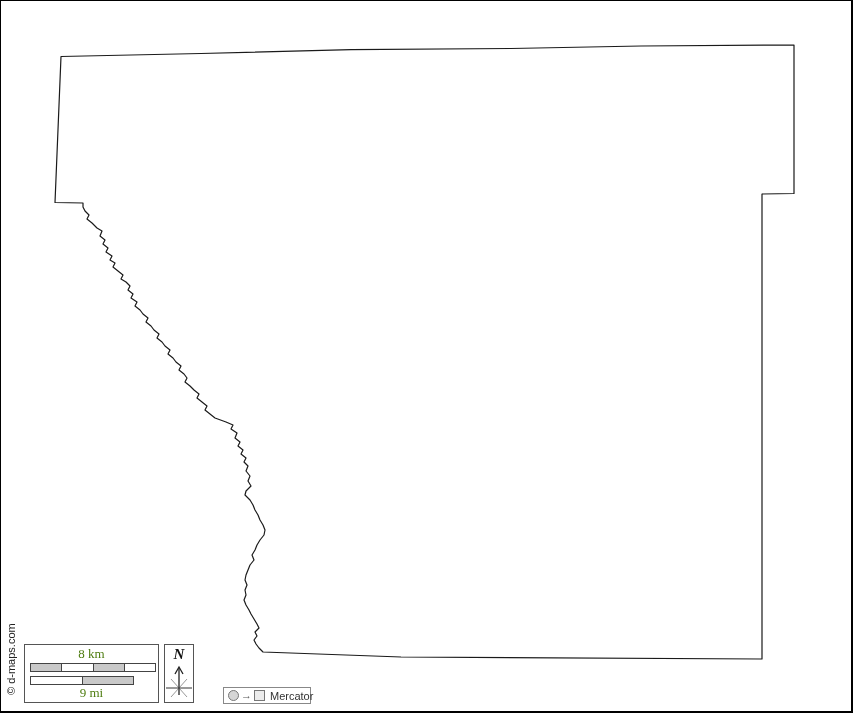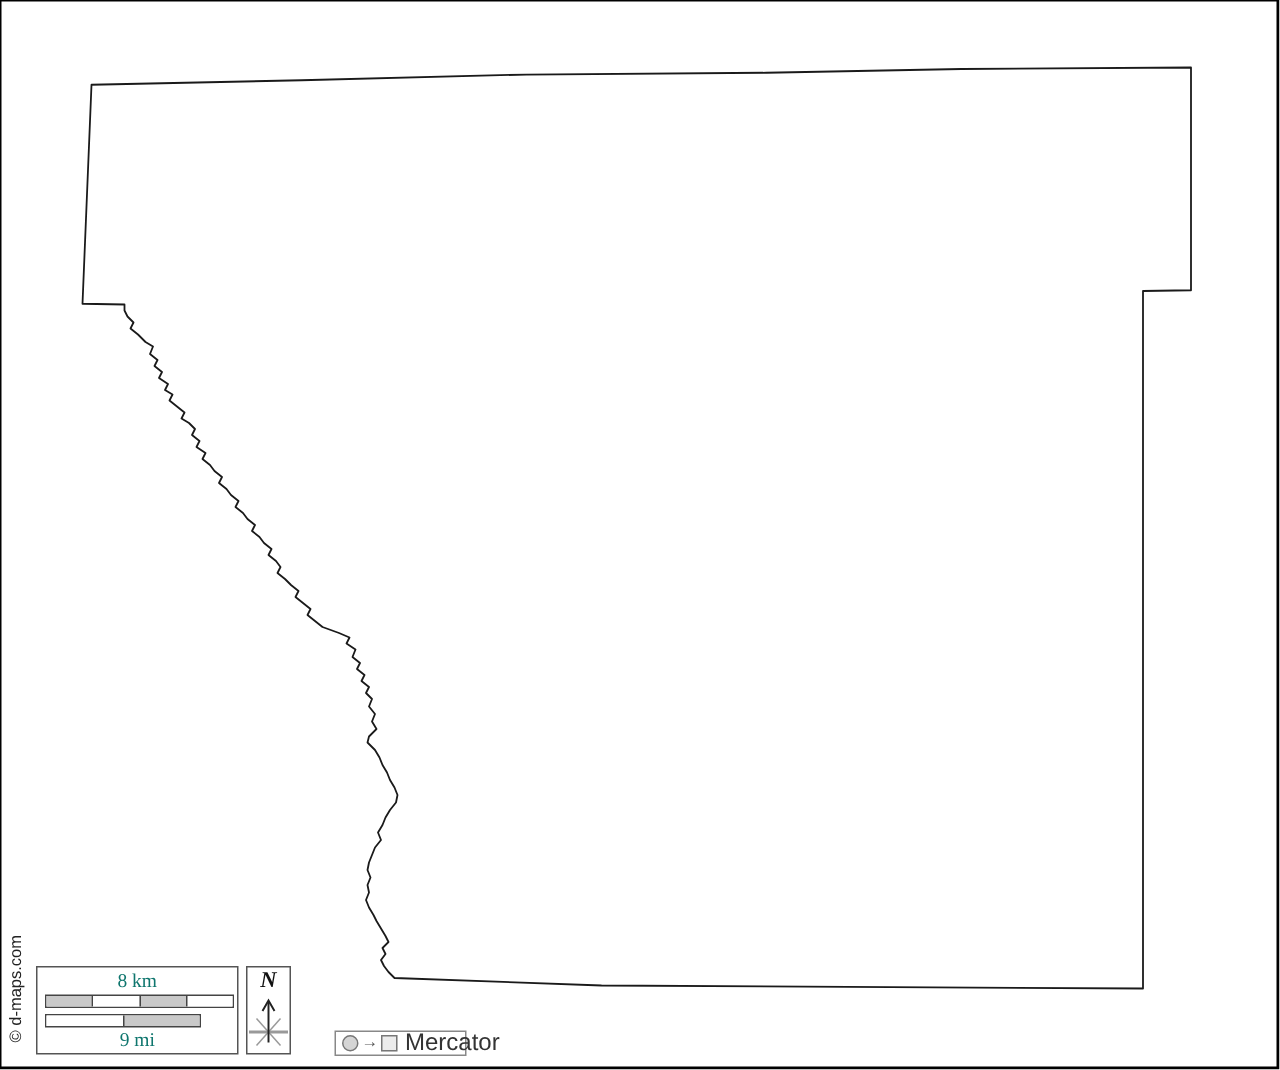--- a/index.html
+++ b/index.html
@@ -17,21 +17,21 @@
   #outline-svg{position:absolute;left:0;top:0;}
   #outline-svg path{fill:none;stroke:#1a1a1a;stroke-width:1.2;stroke-linejoin:round;stroke-linecap:round;}
 
   
   .scale-box{
     position:absolute;left:23px;top:643px;width:135px;height:59px;
     box-sizing:border-box;border:1px solid #555;background:#fff;
   }
   .scale-label{
     position:absolute;width:100%;text-align:center;
-    font-family:"Liberation Serif", serif;font-size:13px;color:#0f766e;
+    font-family:"Liberation Serif", serif;font-size:13px;color:#4d7c0f;
   }
   .km-label{top:1px;}
   .mi-label{top:40px;}
   .bar{position:absolute;left:5px;height:7px;box-sizing:content-box;border:1px solid #444;display:flex;}
   .km-bar{top:18px;width:124px;}
   .mi-bar{top:31px;width:102px;}
   .seg{flex:1 1 0;height:100%;}
   .seg + .seg{border-left:1px solid #444;}
   .seg.gray{background:#c9c9c9;}
   .seg.white{background:#ffffff;}
@@ -54,21 +54,21 @@
     display:flex;align-items:center;padding-left:4px;gap:2px;
   }
   .shape-circle{
     width:9px;height:9px;border:1px solid #777;border-radius:50%;
     background:#d5d5d5;flex:0 0 auto;
   }
   .shape-square{
     width:9px;height:9px;border:1px solid #777;background:#ececec;flex:0 0 auto;
   }
   .proj-arrow{font-size:11px;color:#555;line-height:9px;flex:0 0 auto;}
-  .proj-label{font-size:16px;color:#333;margin-left:3px;white-space:nowrap;}
+  .proj-label{font-size:11px;color:#333;margin-left:3px;white-space:nowrap;}
 
   
   .copyright{
     position:absolute;left:4px;top:694px;
     transform:rotate(-90deg);transform-origin:0 0;
     font-size:11px;color:#222;white-space:nowrap;
   }
 </style>
 </head>
 <body>

